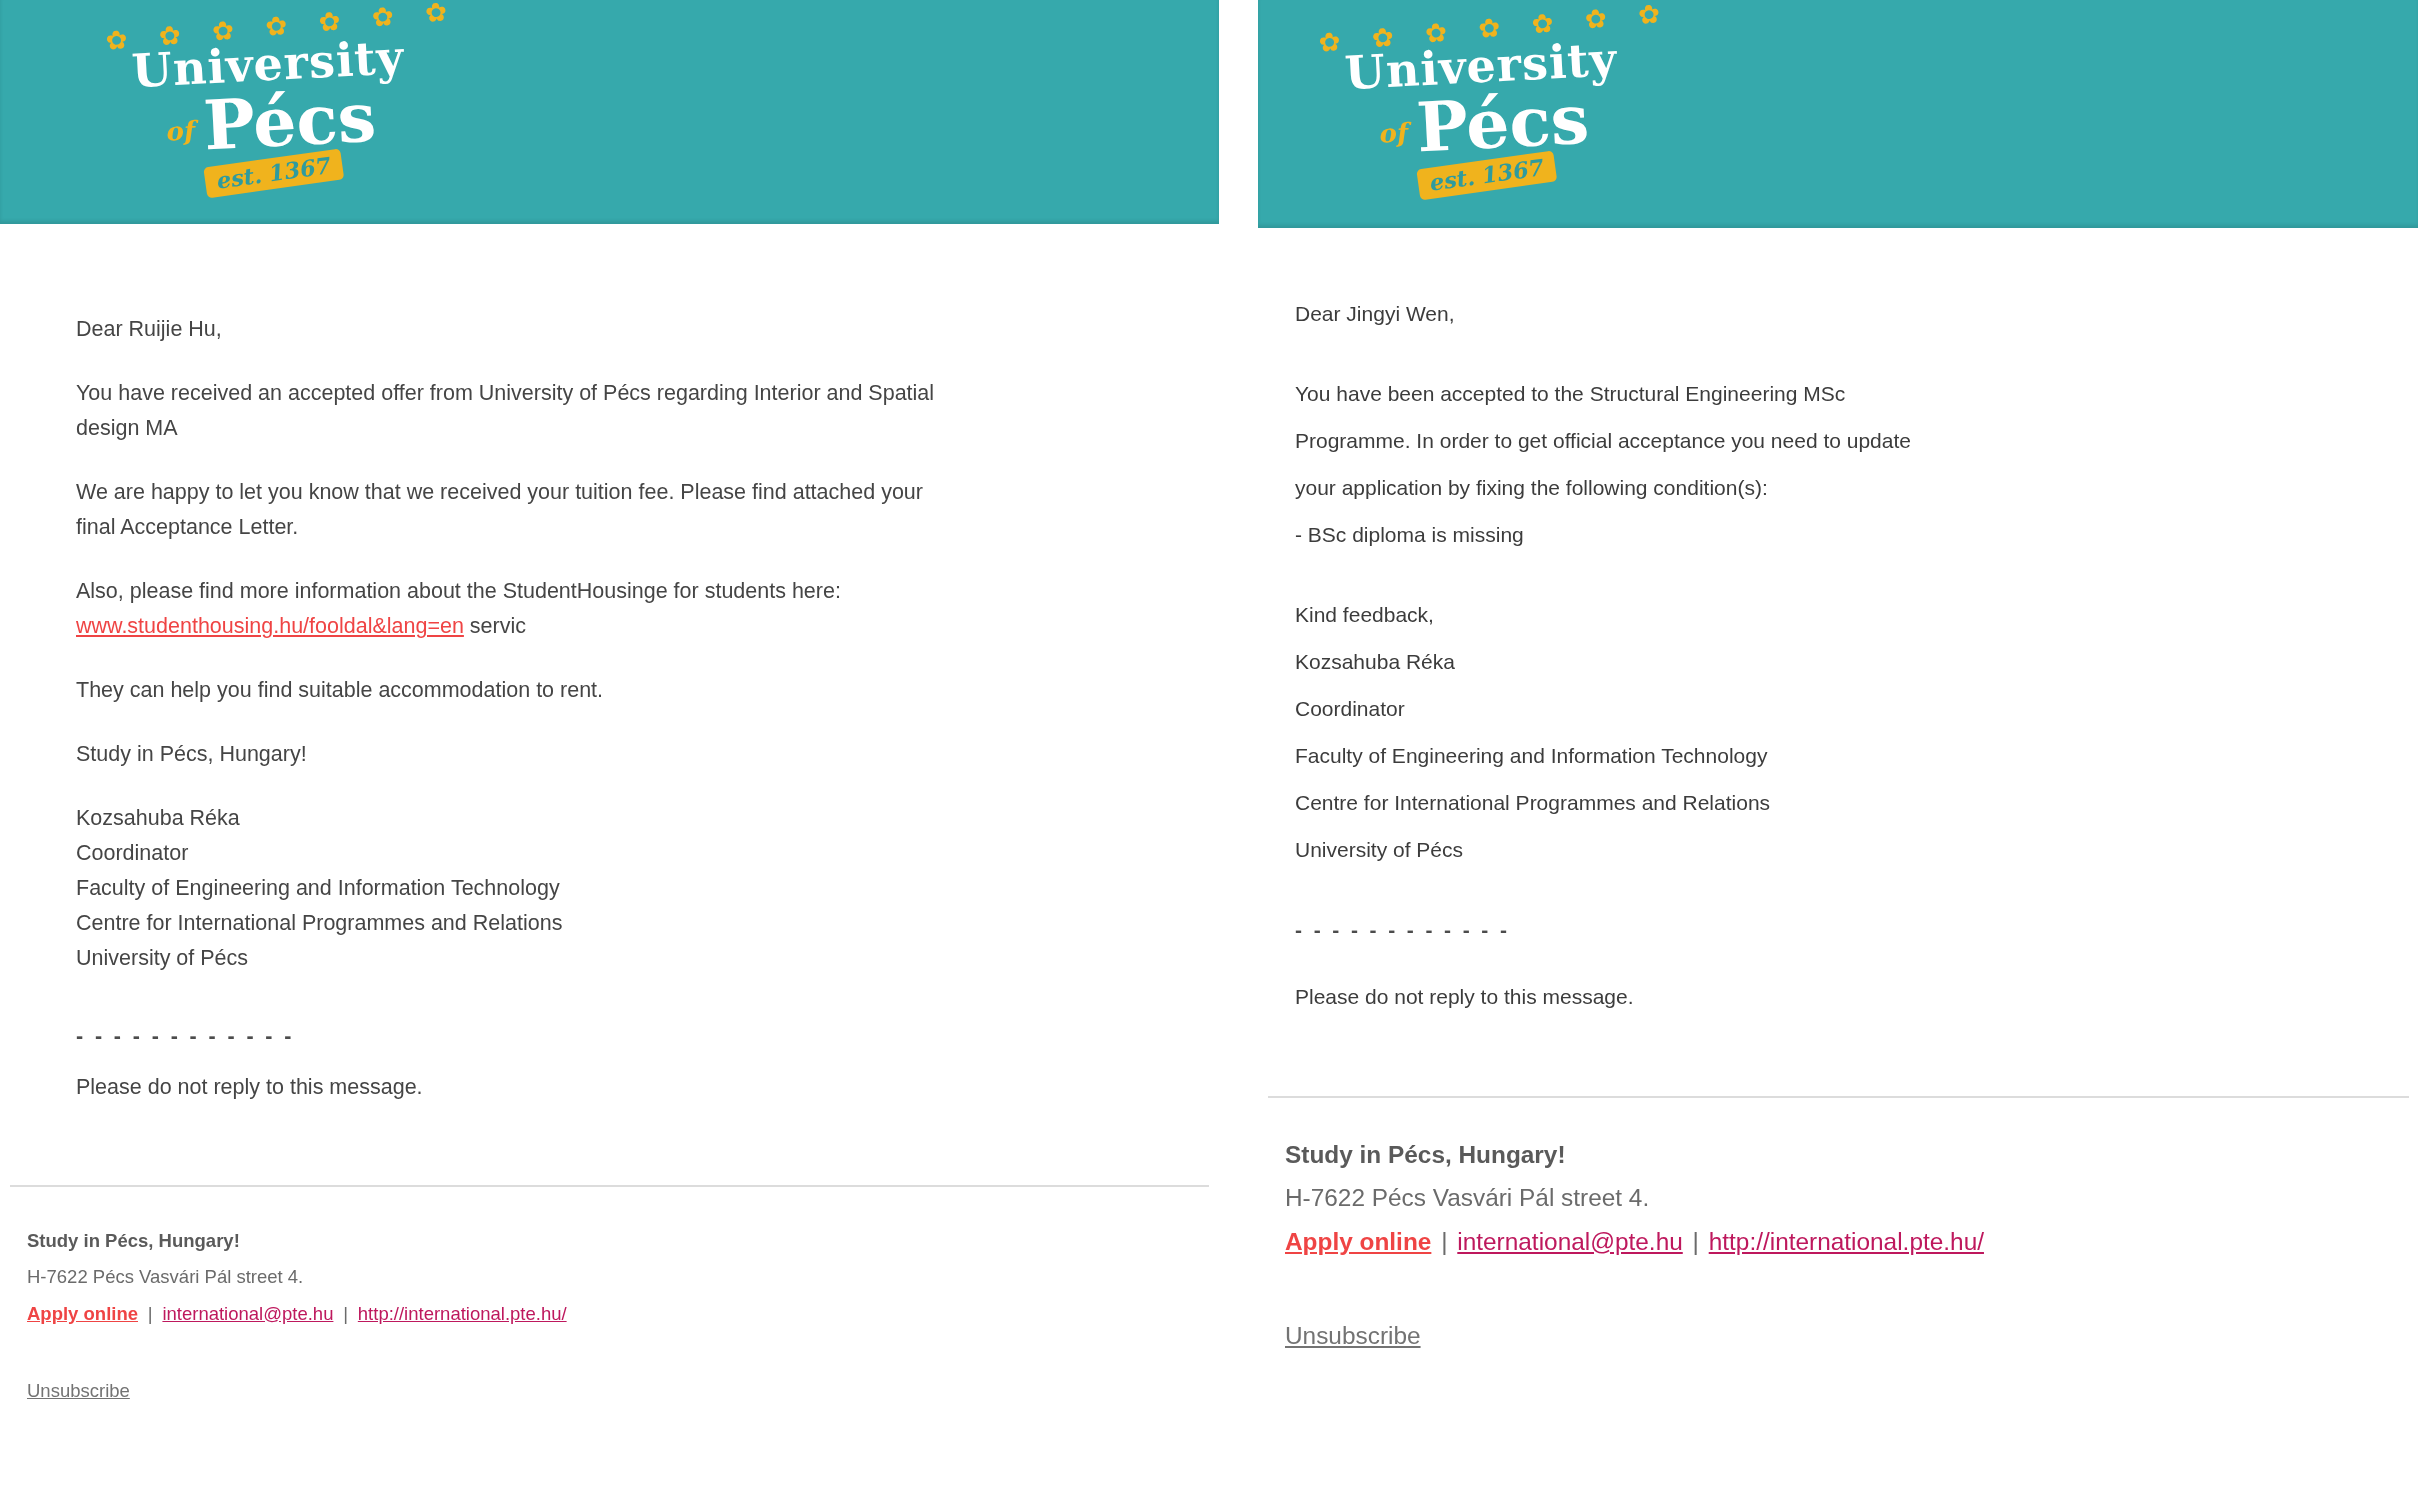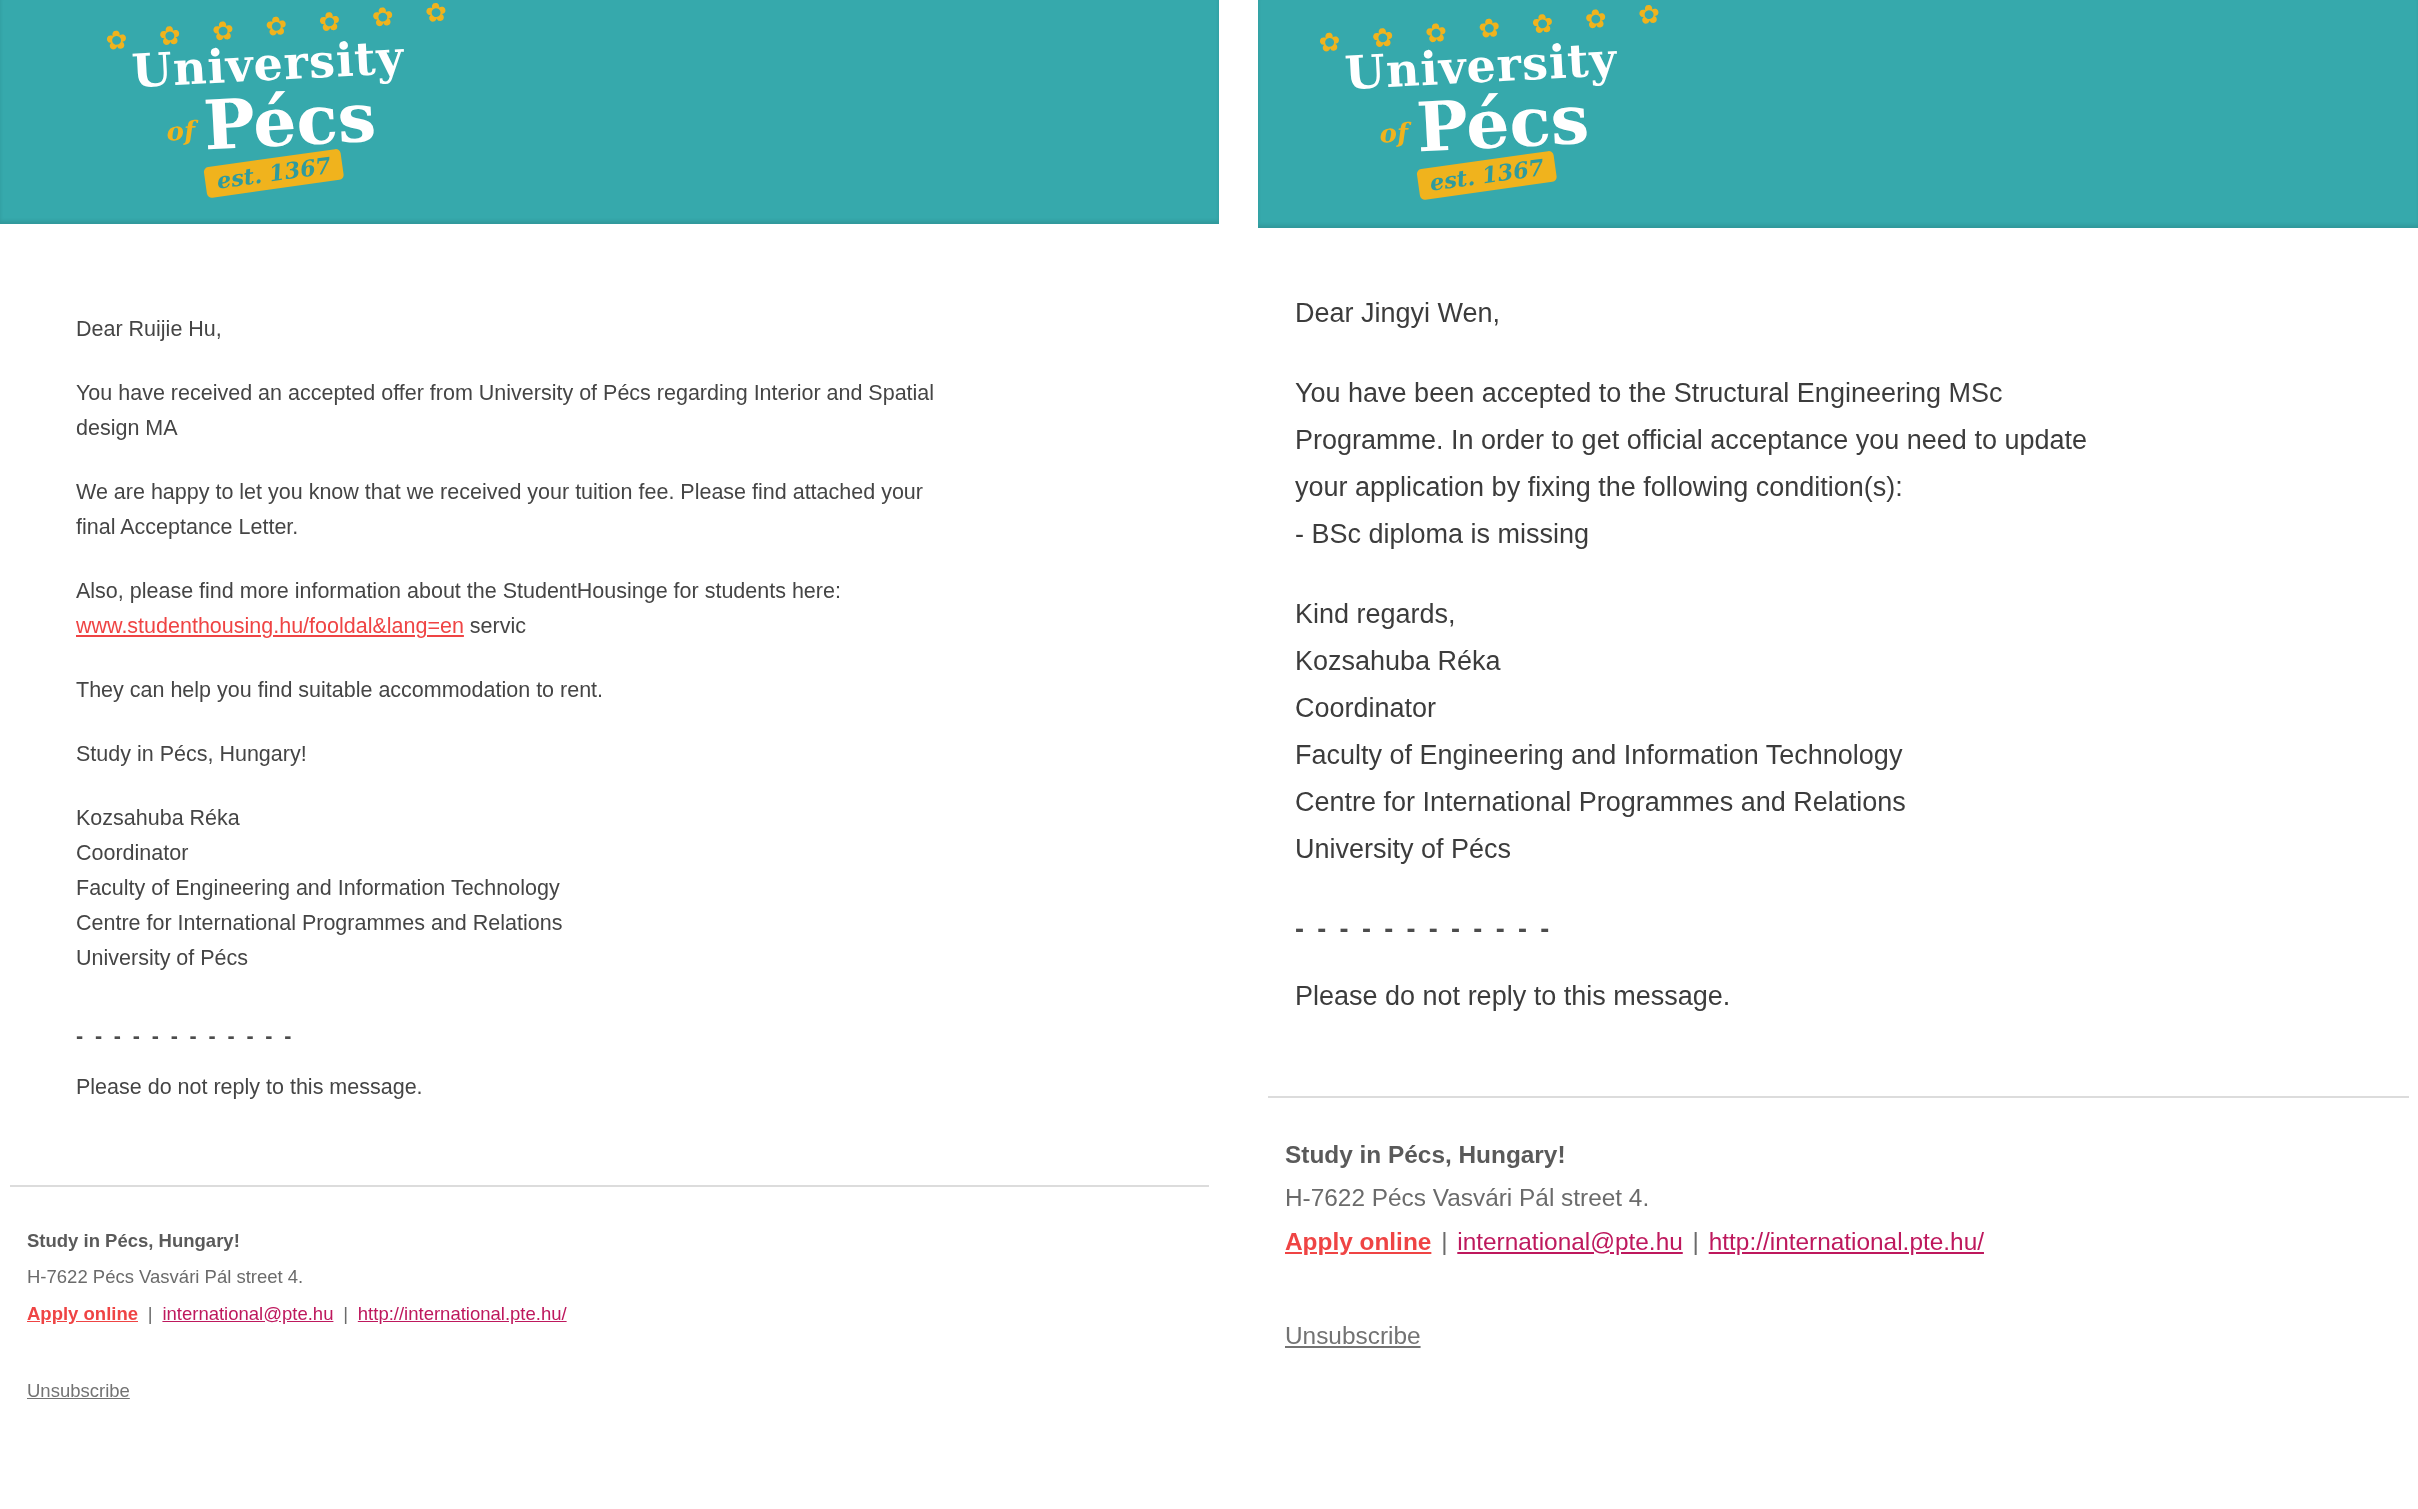--- a/index.html
+++ b/index.html
@@ -58,21 +58,21 @@
   }
 
   
   .body p { margin: 0 0 29px; white-space: pre-line; }
   .email-left .body {
     padding: 88px 39px 0 76px;
     font-size: 21.5px; line-height: 35px; color: #454545;
   }
   .email-right .body {
     padding: 62px 18px 0 37px;
-    font-size: 27px; line-height: 47px; color: #3c3c3c;
+    font-size: 21px; line-height: 47px; color: #3c3c3c;
   }
   .email-right .body p { margin-bottom: 33px; }
 
   a.housing-link { color: #ef4444; text-decoration: underline; cursor: pointer; }
 
   .email-left  .signature { margin-bottom: 43px; }
   .email-right .signature { margin-bottom: 7.8px; }
   .dashes { letter-spacing: 2.9px; font-weight: bold; color: #4c4c4c; margin-bottom: 15.6px !important; }
   .email-right .dashes { margin-bottom: 19.5px !important; }
   .noreply { margin-bottom: 0 !important; }
@@ -165,21 +165,21 @@
         </div>
       </div>
     </header>
 
     <div class="body">
       <p>Dear Jingyi Wen,</p>
       <p>You have been accepted to the Structural Engineering MSc
 Programme. In order to get official acceptance you need to update
 your application by fixing the following condition(s):
 - BSc diploma is missing</p>
-      <p class="signature">Kind regards,
+      <p class="signature">Kind feedback,
 Kozsahuba Réka
 Coordinator
 Faculty of Engineering and Information Technology
 Centre for International Programmes and Relations
 University of Pécs</p>
       <p class="dashes">- - - - - - - - - - - -</p>
       <p class="noreply">Please do not reply to this message.</p>
     </div>
 
     <hr class="footer-rule">

